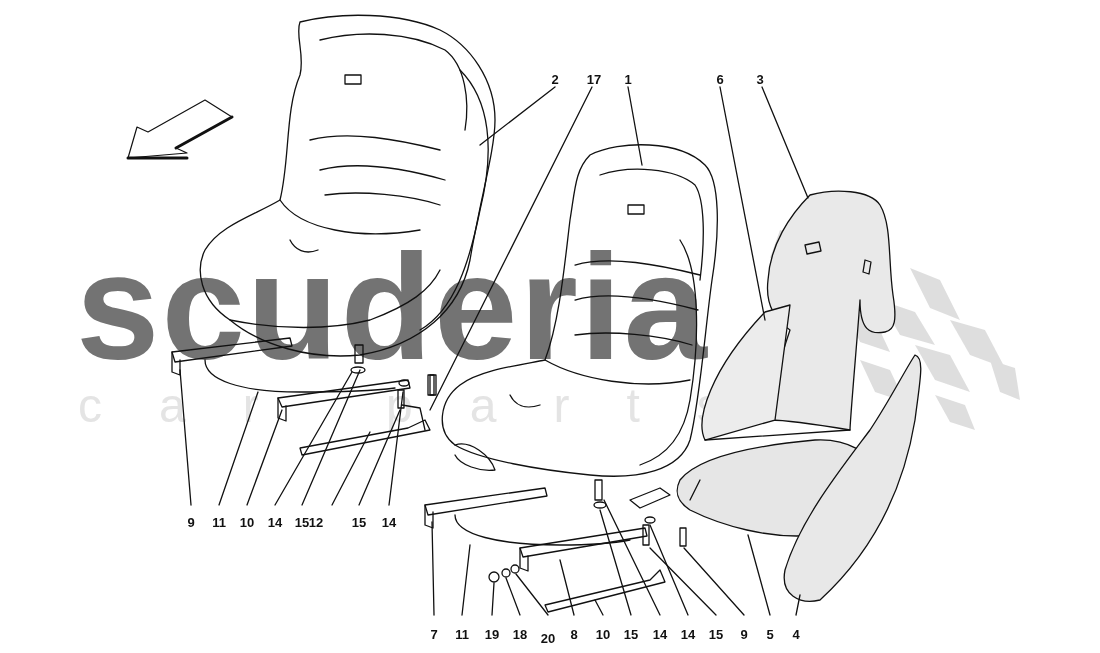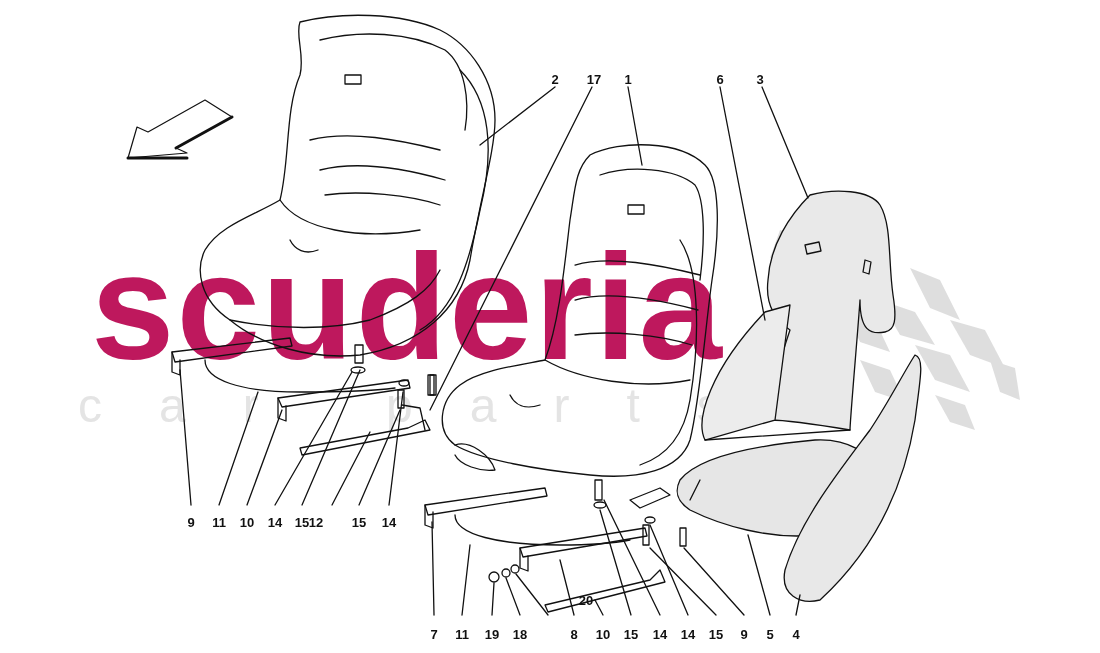--- a/index.html
+++ b/index.html
@@ -1,17 +1,17 @@
 <!DOCTYPE html>
 <html><head>
 <meta charset="utf-8">
 <style>
   html,body{margin:0;padding:0;background:#ffffff;}
   #stage{position:relative;width:1100px;height:653px;overflow:hidden;background:#fff;font-family:"Liberation Sans",sans-serif;}
-  .wm-big{position:absolute;left:91px;top:232px;font-family:"Liberation Sans",sans-serif;font-weight:bold;font-size:150px;letter-spacing:2px;color:#be185d;line-height:1;}
+  .wm-big{position:absolute;left:76px;top:232px;font-family:"Liberation Sans",sans-serif;font-weight:bold;font-size:150px;letter-spacing:2px;color:#737373;line-height:1;}
   .wm-small{position:absolute;left:78px;top:382px;font-family:"Liberation Sans",sans-serif;font-size:48px;letter-spacing:57px;color:#e4e4e4;line-height:1;}
   svg.layer{position:absolute;left:0;top:0;}
   .lbl{position:absolute;font-family:"Liberation Sans",sans-serif;font-weight:bold;font-size:13px;color:#111;transform:translateX(-50%);}
 </style>
 </head>
 <body>
 
 <div id="stage">
 
   <svg class="layer" width="1100" height="653">
@@ -160,21 +160,21 @@
     <div class="lbl" style="left:316px;top:515px;">12</div>
     <div class="lbl" style="left:359px;top:515px;">15</div>
     <div class="lbl" style="left:389px;top:515px;">14</div>
   </div>
 
   <div>
     <div class="lbl" style="left:434px;top:627px;">7</div>
     <div class="lbl" style="left:462px;top:627px;">11</div>
     <div class="lbl" style="left:492px;top:627px;">19</div>
     <div class="lbl" style="left:520px;top:627px;">18</div>
-    <div class="lbl" style="left:548px;top:593px;margin-left:38px;">20</div>
+    <div class="lbl" style="left:548px;top:631px;">20</div>
     <div class="lbl" style="left:574px;top:627px;">8</div>
     <div class="lbl" style="left:603px;top:627px;">10</div>
     <div class="lbl" style="left:631px;top:627px;">15</div>
     <div class="lbl" style="left:660px;top:627px;">14</div>
     <div class="lbl" style="left:688px;top:627px;">14</div>
     <div class="lbl" style="left:716px;top:627px;">15</div>
     <div class="lbl" style="left:744px;top:627px;">9</div>
     <div class="lbl" style="left:770px;top:627px;">5</div>
     <div class="lbl" style="left:796px;top:627px;">4</div>
   </div>

